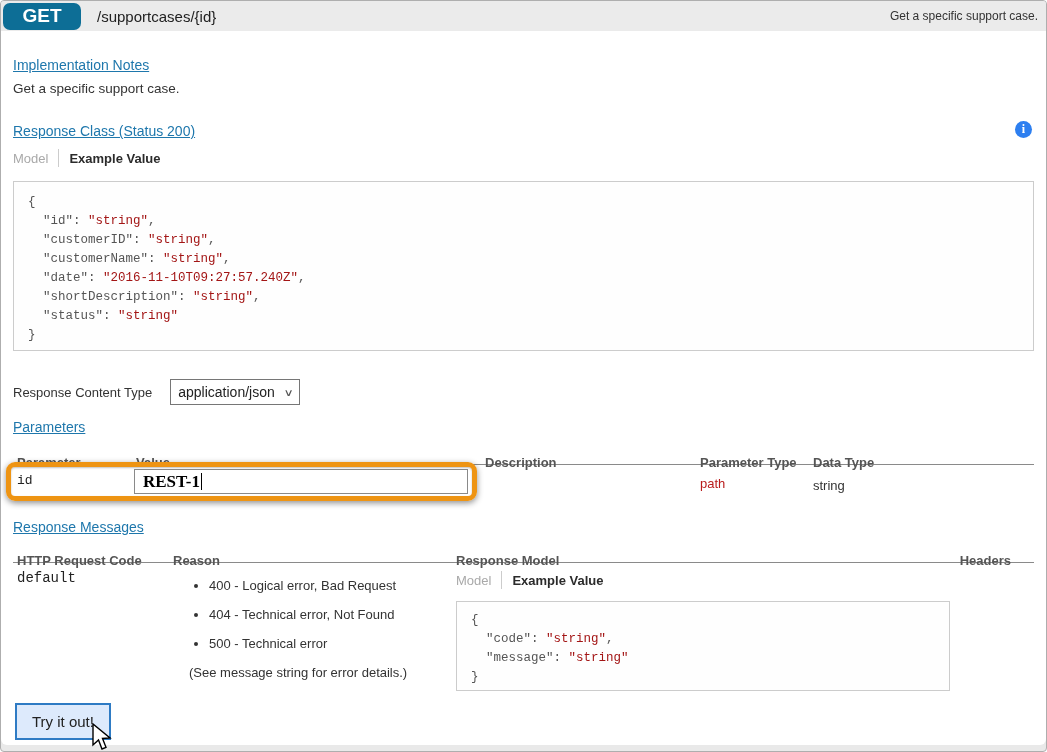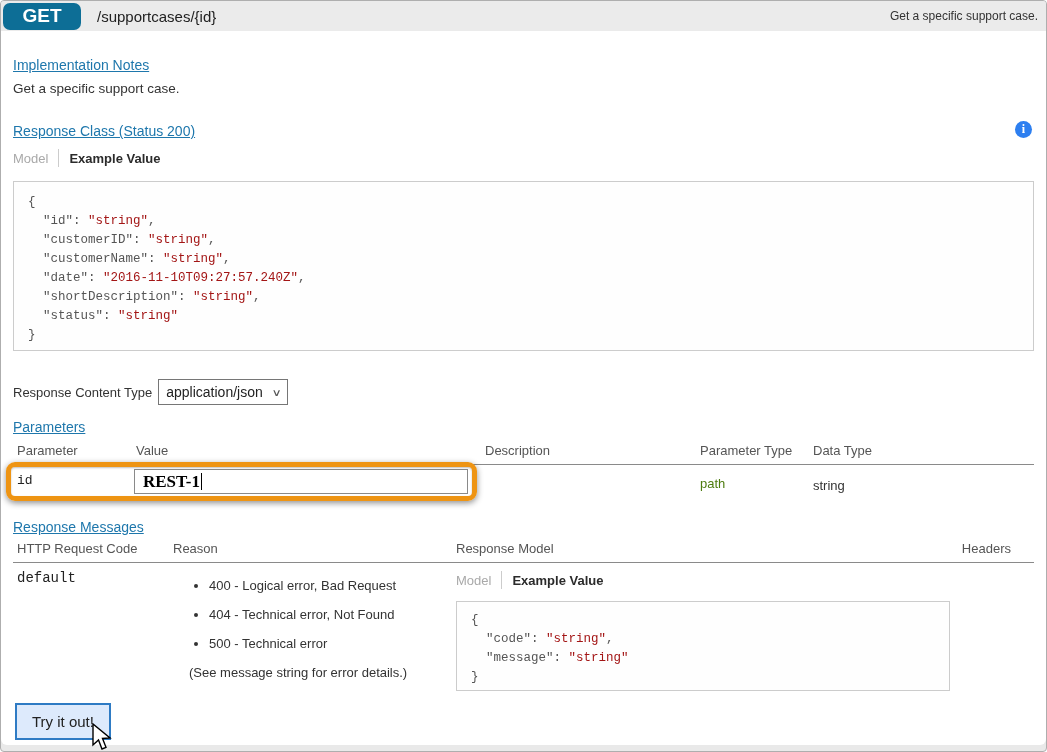--- a/index.html
+++ b/index.html
@@ -54,33 +54,33 @@
     font-family: "Liberation Mono", "DejaVu Sans Mono", monospace;
     font-size: 12.5px; line-height: 19px;
     padding: 11px 14px; overflow: hidden;
   }
   .code-line { white-space: pre; }
   .tok-p { color: #555; }
   .tok-k { color: #555; }
   .tok-v { color: var(--json_value); }
 
   
-  .rct-row { display: flex; align-items: center; }
+  .rct-row { display: flex; align-items: center; gap: 12px; }
   .rct-label { font-size: 13px; color: #333; margin-right: 6px; }
   .select-box {
     display: inline-flex; align-items: center;
     border: 1px solid #767676; background: #fff;
     height: 24px; padding: 12px 7px; cursor: pointer;
   }
   .select-box .sel-value { font-size: 14px; color: #222; }
   .select-box .chev { margin-left: 10px; font-size: 10px; color: #555; transform: scaleX(1.4); }
 
   
   .tbl-header { border-bottom: 1px solid #8a8a8a; height: 22px; font-size: 13px; color: #555; }
-  .tbl-header span { position: absolute; top: 0; }
+  .tbl-header span { position: absolute; top: 12px; font-weight: bold; }
   .mono { font-family: "Liberation Mono", "DejaVu Sans Mono", monospace; }
 
   .fake-input {
     position: absolute; background: #fff; border: 1px solid #8a8a8a;
     display: flex; align-items: center; padding-left: 8px; cursor: text;
   }
   .fake-input .val { font-family: "Liberation Serif", serif; font-weight: bold; font-size: 17px; color: #000; }
   .caret { display: inline-block; width: 1px; height: 17px; background: #000; margin-left: 1px; }
 
   .highlight-box {
@@ -165,21 +165,21 @@
       <span style="left:800px;">Data Type</span>
     </div>
 
     <div class="abs" style="left:12px; right:12px; top:438px; height:42px;">
       <span class="mono abs" style="left:4px; top:4px; font-size:13px; color:#222;">id</span>
       <div class="fake-input" style="left:121px; top:0; width:334px; height:25px;">
         <span class="val">REST-1</span>
         <span class="caret"></span>
       </div>
       <span class="abs" style="left:472px; top:7px; font-size:13px; color:#333;"></span>
-      <span class="abs" style="left:687px; top:7px; font-size:13px; color:#4d7c0f;">path</span>
+      <span class="abs" style="left:687px; top:7px; font-size:13px; color:#b91c1c;">path</span>
       <span class="abs" style="left:800px; top:9px; font-size:13px; color:#333;">string</span>
     </div>
 
     <div class="highlight-box abs" style="left:5px; top:431px; width:471px; height:39px;"></div>
 
     <a class="doc-link abs" style="left:12px; top:488px;">Response Messages</a>
 
     <div class="tbl-header abs" style="left:12px; right:12px; top:510px;">
       <span style="left:4px;">HTTP Request Code</span>
       <span style="left:160px;">Reason</span>

